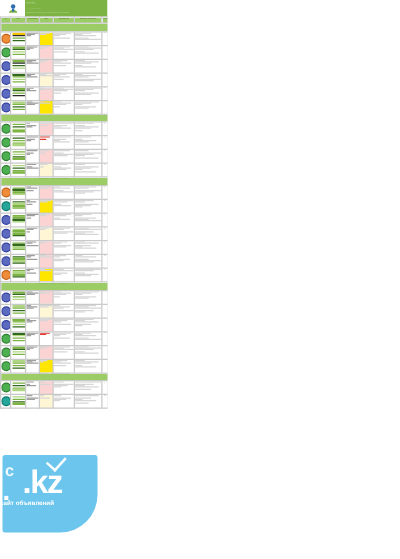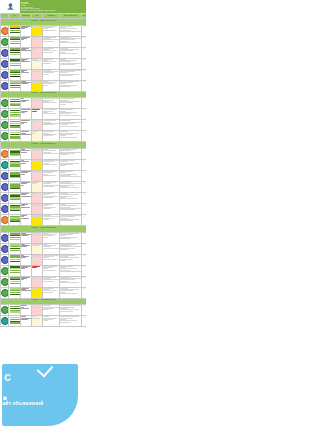--- a/index.html
+++ b/index.html
@@ -1111,14 +1111,15 @@
         </td>
       </tr>
     </tbody>
 </table>
 
 <div class="watermark">
   <div class="wm-shape"></div>
   <div class="wm-check"></div>
   <div class="wm-c">c</div>
   <div class="wm-dot">.</div>
+  <div class="wm-kz">.kz</div>
   <div class="wm-sub">сайт объявлений</div>
 </div>
 
 </body></html>

